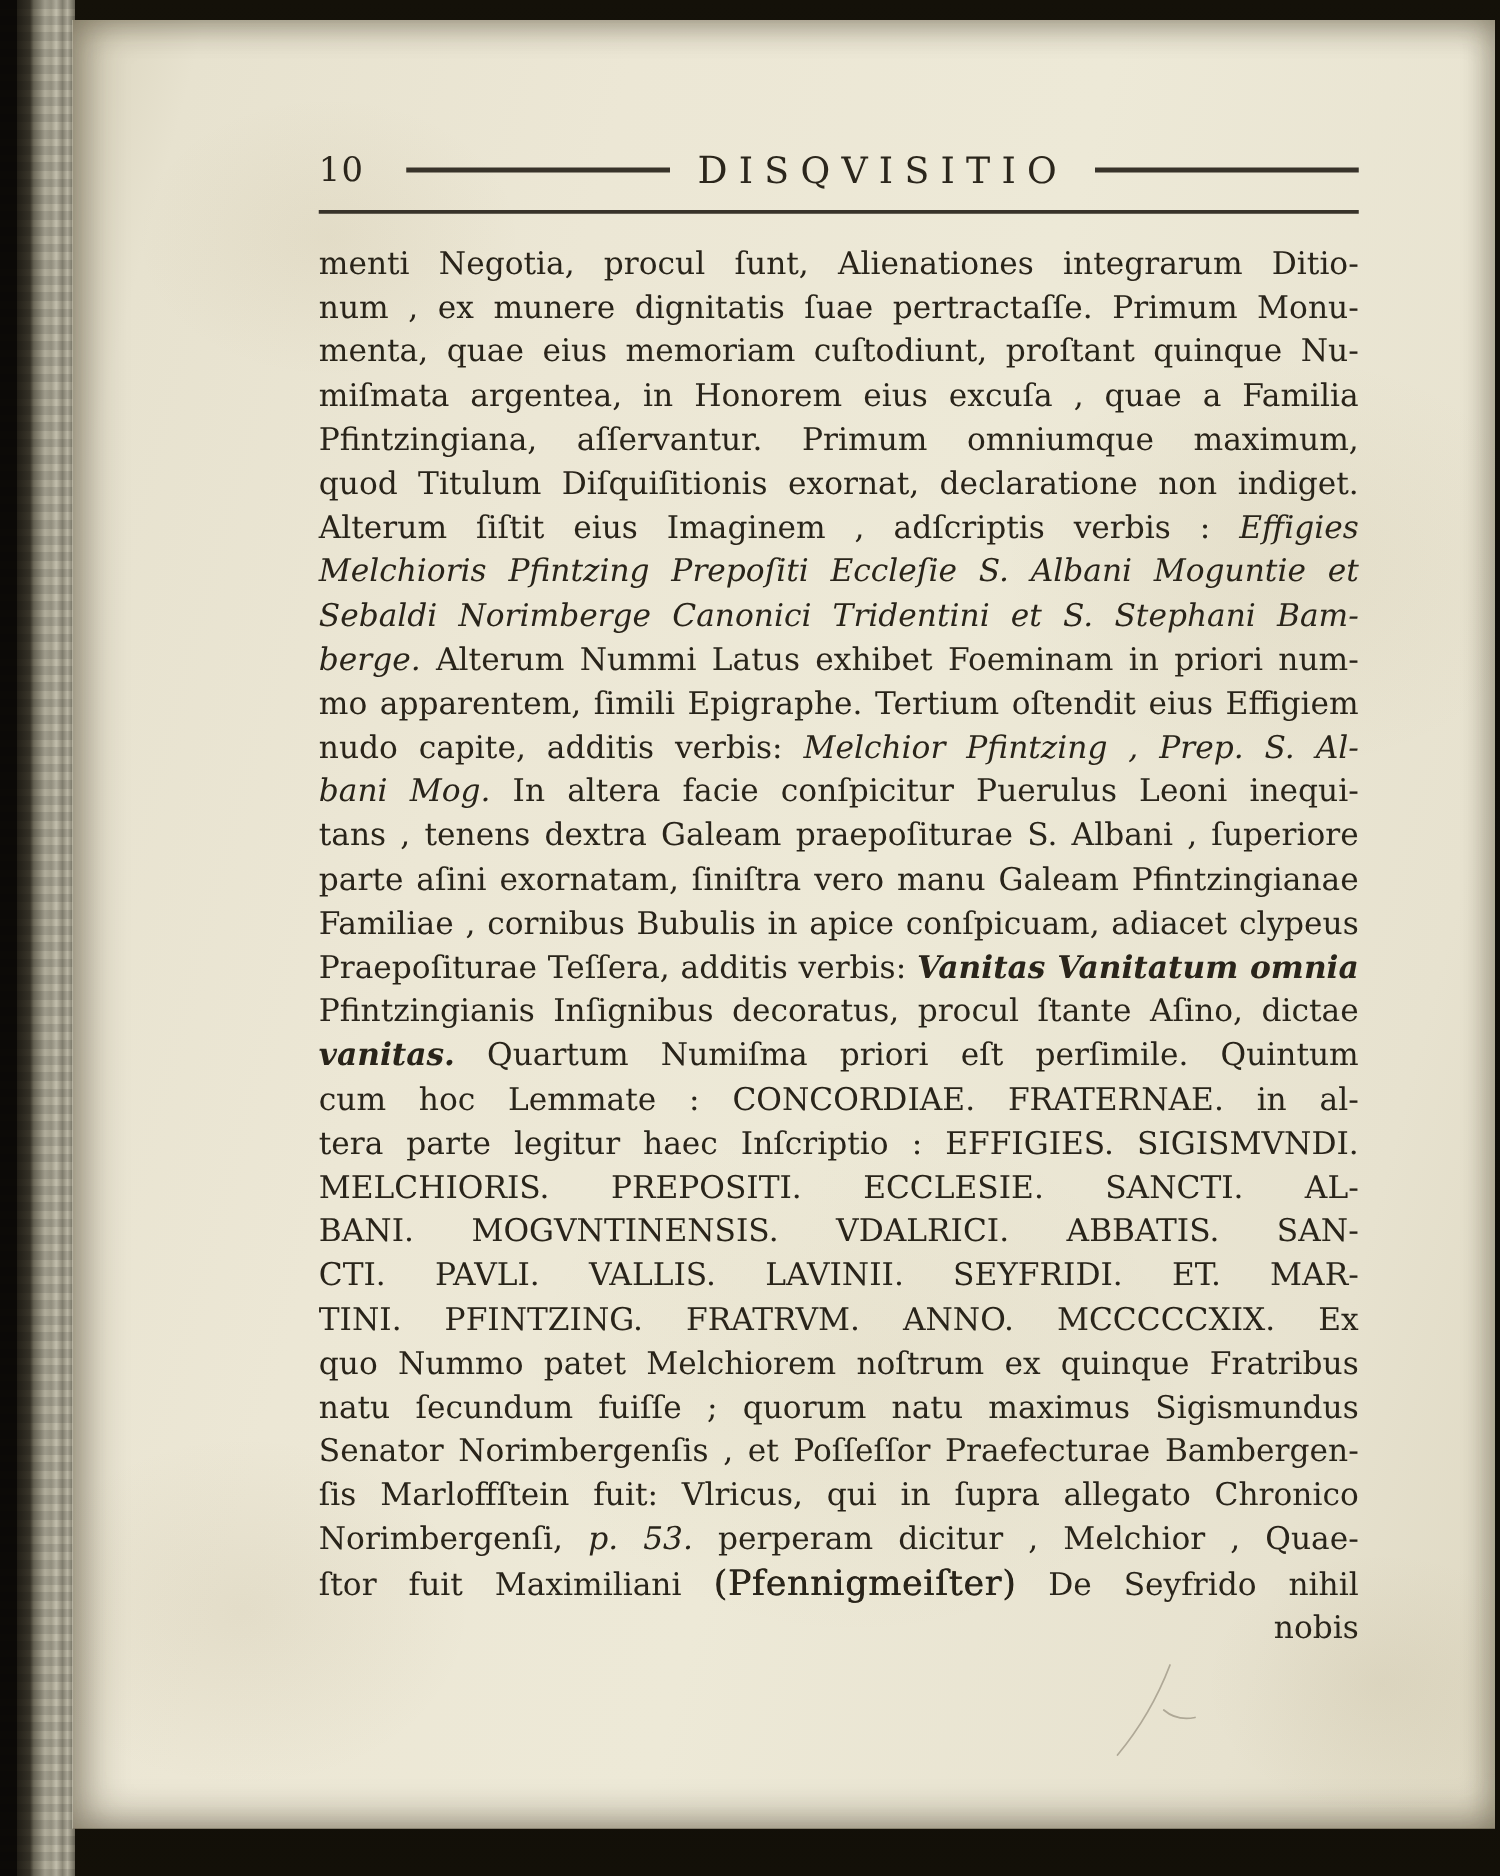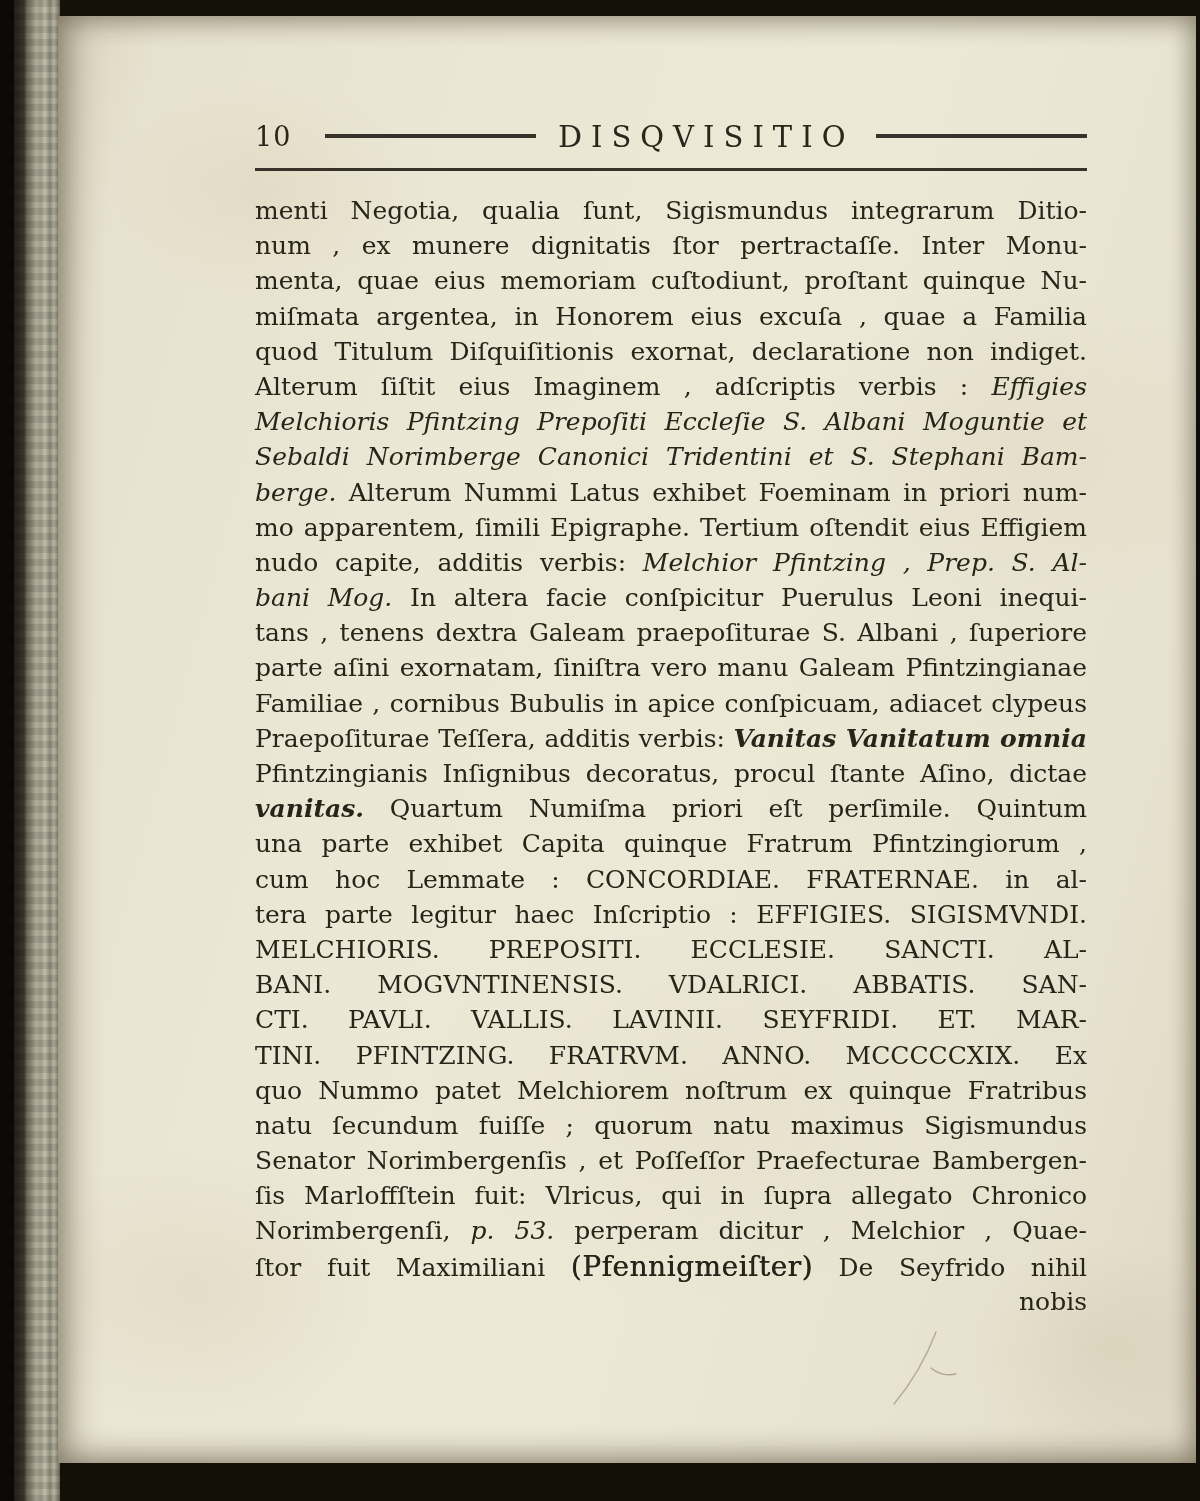--- a/index.html
+++ b/index.html
@@ -146,39 +146,39 @@
       <div class="header-row">
         <span class="page-number">10</span>
         <span class="rule left-rule"></span>
         <div class="running-title">DISQVISITIO</div>
         <span class="rule right-rule"></span>
       </div>
 
       <div class="header-underline"></div>
 
       <div class="text-block">
-          <div class="line"><span class="seg-n">menti Negotia, qualia ſunt, Sigismundus integrarum Ditio-</span></div>
-          <div class="line"><span class="seg-n">num , ex munere dignitatis ſtor pertractaſſe. Inter Monu-</span></div>
+          <div class="line"><span class="seg-n">menti Negotia, procul ſunt, Alienationes integrarum Ditio-</span></div>
+          <div class="line"><span class="seg-n">num , ex munere dignitatis ſuae pertractaſſe. Primum Monu-</span></div>
           <div class="line"><span class="seg-n">menta, quae eius memoriam cuſtodiunt, proſtant quinque Nu-</span></div>
           <div class="line"><span class="seg-n">miſmata argentea, in Honorem eius excuſa , quae a Familia</span></div>
+          <div class="line"><span class="seg-n">Pfintzingiana, aſſervantur. Primum omniumque maximum,</span></div>
           <div class="line"><span class="seg-n">quod Titulum Diſquiſitionis exornat, declaratione non indiget.</span></div>
           <div class="line"><span class="seg-n">Alterum ſiſtit eius Imaginem , adſcriptis verbis : </span><span class="seg-i">Effigies</span></div>
           <div class="line"><span class="seg-i">Melchioris Pfintzing Prepoſiti Eccleſie S. Albani Moguntie et</span></div>
           <div class="line"><span class="seg-i">Sebaldi Norimberge Canonici Tridentini et S. Stephani Bam-</span></div>
           <div class="line"><span class="seg-i">berge.</span><span class="seg-n"> Alterum Nummi Latus exhibet Foeminam in priori num-</span></div>
           <div class="line"><span class="seg-n">mo apparentem, ſimili Epigraphe. Tertium oſtendit eius Effigiem</span></div>
           <div class="line"><span class="seg-n">nudo capite, additis verbis: </span><span class="seg-i">Melchior Pfintzing , Prep. S. Al-</span></div>
           <div class="line"><span class="seg-i">bani Mog.</span><span class="seg-n"> In altera facie conſpicitur Puerulus Leoni inequi-</span></div>
           <div class="line"><span class="seg-n">tans , tenens dextra Galeam praepoſiturae S. Albani , ſuperiore</span></div>
           <div class="line"><span class="seg-n">parte aſini exornatam, ſiniſtra vero manu Galeam Pfintzingianae</span></div>
           <div class="line"><span class="seg-n">Familiae , cornibus Bubulis in apice conſpicuam, adiacet clypeus</span></div>
           <div class="line"><span class="seg-n">Praepoſiturae Teſſera, additis verbis: </span><span class="seg-bi">Vanitas Vanitatum omnia</span></div>
           <div class="line"><span class="seg-n">Pfintzingianis Inſignibus decoratus, procul ſtante Aſino, dictae</span></div>
           <div class="line"><span class="seg-bi">vanitas.</span><span class="seg-n"> Quartum Numiſma priori eſt perſimile. Quintum</span></div>
-          <div class="line"><span class="seg-n">una parte exhibet Capita quinque Fratrum Pfintzingiorum ,</span></div>
           <div class="line"><span class="seg-n">cum hoc Lemmate : CONCORDIAE. FRATERNAE. in al-</span></div>
           <div class="line"><span class="seg-n">tera parte legitur haec Inſcriptio : EFFIGIES. SIGISMVNDI.</span></div>
           <div class="line"><span class="seg-n">MELCHIORIS. PREPOSITI. ECCLESIE. SANCTI. AL-</span></div>
           <div class="line"><span class="seg-n">BANI. MOGVNTINENSIS. VDALRICI. ABBATIS. SAN-</span></div>
           <div class="line"><span class="seg-n">CTI. PAVLI. VALLIS. LAVINII. SEYFRIDI. ET. MAR-</span></div>
           <div class="line"><span class="seg-n">TINI. PFINTZING. FRATRVM. ANNO. MCCCCCXIX. Ex</span></div>
           <div class="line"><span class="seg-n">quo Nummo patet Melchiorem noſtrum ex quinque Fratribus</span></div>
           <div class="line"><span class="seg-n">natu ſecundum fuiſſe ; quorum natu maximus Sigismundus</span></div>
           <div class="line"><span class="seg-n">Senator Norimbergenſis , et Poſſeſſor Praefecturae Bambergen-</span></div>
           <div class="line"><span class="seg-n">ſis Marloffſtein fuit: Vlricus, qui in ſupra allegato Chronico</span></div>

